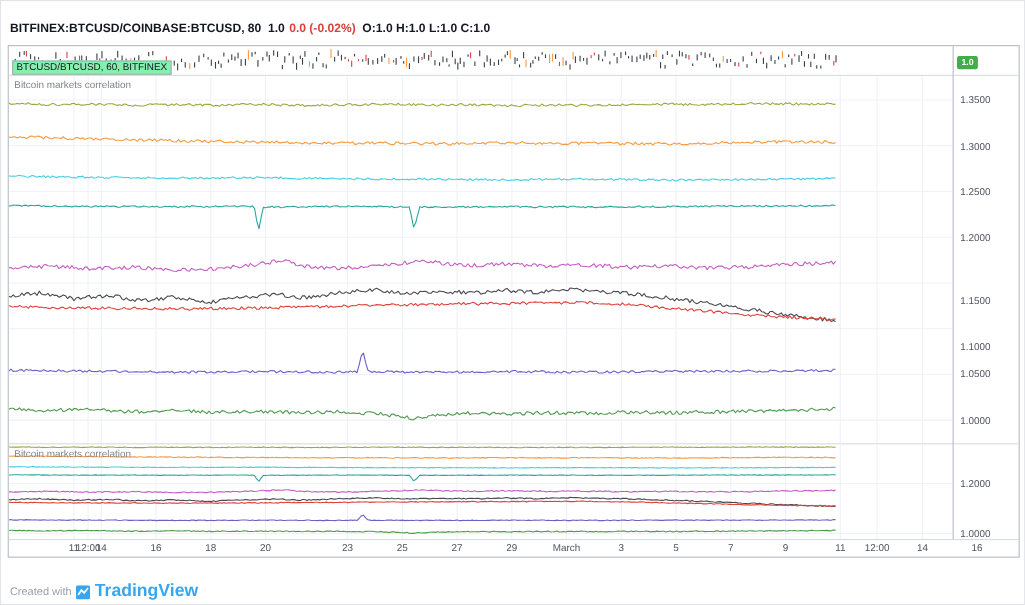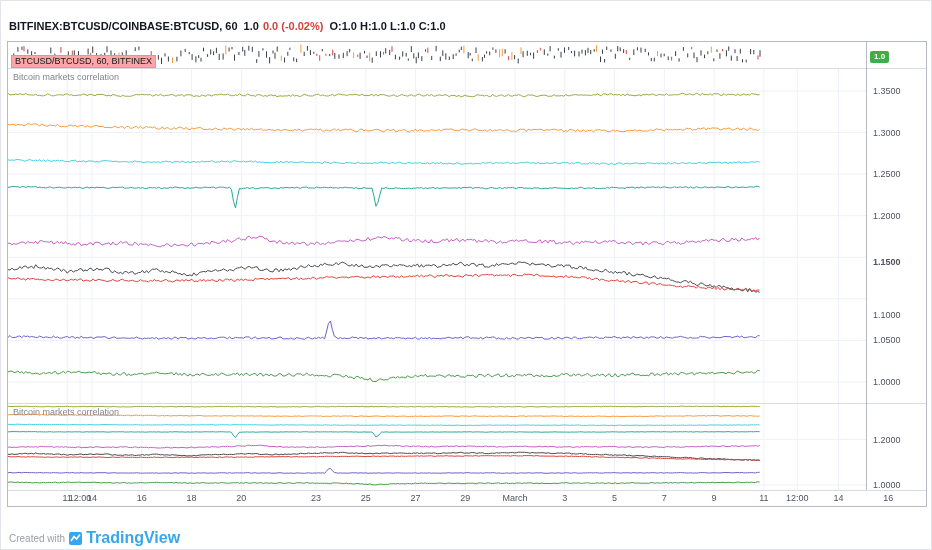--- a/index.html
+++ b/index.html
@@ -13,21 +13,21 @@
   .hdr2 .last{margin-left:6px;}
   .hdr2 .chg{color:#d6413c;margin:0 6px 0 4px;}
   .hdr2 .ohlc{color:#131722;text-align:right;}
   
   .chart-frame{position:absolute;top:40px;left:6px;width:920px;height:466px;
                border:1px solid #b7bac6;background:#fff;box-sizing:border-box;}
   .h-sep{position:absolute;left:0;right:0;border-top:1px solid #d8dbe3;height:0;}
   .sep-strip{top:26px;} .sep-panes{top:361px;} .sep-time{top:448px;}
   .v-sep{position:absolute;left:858px;top:0;height:448px;width:0;border-left:1px solid #b7bac6;}
   .strip{position:absolute;left:0;top:0;width:858px;height:26px;overflow:hidden;}
-  .legend-box{position:absolute;left:3px;top:13px;z-index:6;background:#fca5a5;
+  .legend-box{position:absolute;left:3px;top:13px;z-index:6;background:#86efac;
               border:1px solid #a8abb6;font-size:9px;line-height:11px;padding:0 3px;color:#131722;}
   .pane{position:absolute;left:0;width:858px;overflow:hidden;}
   .pane.main{top:27px;height:334px;}
   .pane.lower{top:362px;height:86px;}
   .pane-legend{position:absolute;left:5px;top:3px;z-index:5;font-size:9px;color:#82858f;white-space:nowrap;}
   .price-axis{position:absolute;left:859px;width:59px;font-size:9px;color:#4f5360;}
   .axis-main{top:27px;height:334px;}
   .axis-lower{top:362px;height:86px;}
   .price-tick{position:absolute;left:6px;transform:translateY(-50%);white-space:nowrap;}
   .badge{position:absolute;left:862px;top:9px;z-index:7;color:#fff;font-size:8px;
@@ -39,21 +39,21 @@
           font-size:10px;color:#9aa0aa;}
   .tv-brand{color:#37a6ef;font-weight:bold;font-size:16px;text-decoration:none;cursor:pointer;}
   svg{display:block;}
 </style>
 </head>
 <body>
 
 <div class="page">
 
   <div class="hdr2">
-    <span>BITFINEX:BTCUSD/COINBASE:BTCUSD, 60</span><span class="last">1.0</span><span class="chg">0.0 (-0.02%)</span><span class="ohlc">O:1.0 H:1.0 L:1.0 C:1.0</span>
+    <span>BITFINEX:BTCUSD/COINBASE:BTCUSD, 80</span><span class="last">1.0</span><span class="chg">0.0 (-0.02%)</span><span class="ohlc">O:1.0 H:1.0 L:1.0 C:1.0</span>
   </div>
 
   <div class="chart-frame">
 
     <div class="strip" id="strip">
         <svg width="858" height="26">
           <rect x="3.0" y="14.6" width="1" height="5.3" fill="#3a3f4a"></rect>
           <rect x="5.3" y="11.4" width="1" height="3.9" fill="#3a3f4a"></rect>
           <rect x="9.4" y="5.1" width="1" height="4.6" fill="#3a3f4a"></rect>
           <rect x="13.5" y="4.5" width="1" height="3.4" fill="#3a3f4a"></rect>
@@ -363,21 +363,21 @@
           <path d="M0.0,68.80L2.0,68.31L4.0,68.88L5.9,68.84L7.9,68.82L9.9,68.51L11.9,68.44L13.8,68.87L15.8,68.38L17.8,68.59L19.8,68.46L21.8,68.73L23.7,68.59L25.7,68.68L27.7,68.82L29.7,68.82L31.6,68.47L33.6,68.70L35.6,68.91L37.6,68.69L39.6,68.77L41.5,68.88L43.5,68.89L45.5,68.46L47.5,68.87L49.4,68.69L51.4,68.99L53.4,69.04L55.4,68.84L57.4,68.71L59.3,68.55L61.3,68.94L63.3,68.63L65.3,68.63L67.2,69.08L69.2,68.77L71.2,69.02L73.2,68.53L75.2,68.90L77.1,68.92L79.1,68.93L81.1,68.88L83.1,68.72L85.1,69.12L87.0,68.95L89.0,68.70L91.0,68.71L93.0,68.75L94.9,68.68L96.9,68.60L98.9,68.96L100.9,69.16L102.9,68.99L104.8,68.78L106.8,68.71L108.8,69.08L110.8,69.04L112.7,69.03L114.7,68.96L116.7,69.00L118.7,69.03L120.7,69.07L122.6,69.03L124.6,69.01L126.6,69.03L128.6,68.73L130.5,69.04L132.5,69.06L134.5,69.27L136.5,69.02L138.5,69.10L140.4,69.01L142.4,69.07L144.4,68.91L146.4,69.16L148.3,68.84L150.3,69.31L152.3,69.15L154.3,69.07L156.3,68.93L158.2,69.18L160.2,68.89L162.2,69.19L164.2,69.31L166.1,68.77L168.1,68.81L170.1,69.27L172.1,68.85L174.1,68.84L176.0,68.90L178.0,68.86L180.0,69.28L182.0,69.17L183.9,68.97L185.9,69.25L187.9,69.23L189.9,68.86L191.9,69.01L193.8,69.06L195.8,68.82L197.8,68.99L199.8,69.21L201.7,69.06L203.7,69.03L205.7,69.18L207.7,69.10L209.7,68.94L211.6,68.79L213.6,68.79L215.6,68.74L217.6,68.93L219.5,69.20L221.5,68.69L223.5,69.15L225.5,69.08L227.5,68.82L229.4,68.91L231.4,68.95L233.4,68.92L235.4,69.03L237.3,68.72L239.3,68.67L241.3,68.73L243.3,69.25L245.3,68.96L247.2,68.68L249.2,69.19L251.2,69.13L253.2,68.98L255.2,68.89L257.1,69.02L259.1,69.02L261.1,68.79L263.1,69.20L265.0,69.24L267.0,69.12L269.0,69.04L271.0,68.76L273.0,68.75L274.9,69.20L276.9,69.25L278.9,69.14L280.9,69.27L282.8,68.97L284.8,69.27L286.8,69.28L288.8,68.87L290.8,69.04L292.7,69.12L294.7,69.25L296.7,69.33L298.7,68.93L300.6,68.79L302.6,69.13L304.6,69.24L306.6,68.96L308.6,69.11L310.5,68.79L312.5,69.07L314.5,68.78L316.5,69.23L318.4,67.37L320.4,65.03L322.4,64.35L324.4,66.72L326.4,68.54L328.3,68.83L330.3,69.17L332.3,68.88L334.3,69.18L336.2,69.00L338.2,69.12L340.2,69.16L342.2,69.02L344.2,68.70L346.1,68.86L348.1,68.81L350.1,69.16L352.1,68.82L354.0,68.95L356.0,69.08L358.0,68.86L360.0,69.30L362.0,69.09L363.9,69.18L365.9,68.96L367.9,69.19L369.9,68.89L371.8,68.93L373.8,69.28L375.8,69.06L377.8,69.02L379.8,68.83L381.7,69.05L383.7,69.00L385.7,69.21L387.7,68.88L389.6,68.91L391.6,68.88L393.6,69.08L395.6,69.01L397.6,69.23L399.5,69.02L401.5,69.05L403.5,69.13L405.5,69.03L407.5,68.77L409.4,69.25L411.4,69.27L413.4,68.89L415.4,69.15L417.3,68.96L419.3,69.15L421.3,68.81L423.3,69.24L425.3,69.02L427.2,69.13L429.2,69.12L431.2,69.15L433.2,69.22L435.1,69.00L437.1,69.08L439.1,68.86L441.1,68.79L443.1,69.00L445.0,69.08L447.0,68.88L449.0,68.99L451.0,68.97L452.9,68.73L454.9,69.19L456.9,68.82L458.9,68.66L460.9,68.68L462.8,69.11L464.8,68.94L466.8,69.01L468.8,69.02L470.7,69.17L472.7,68.81L474.7,69.23L476.7,68.97L478.7,68.70L480.6,68.91L482.6,68.85L484.6,68.70L486.6,68.78L488.5,69.22L490.5,68.95L492.5,69.23L494.5,69.22L496.5,69.30L498.4,68.85L500.4,69.17L502.4,69.24L504.4,68.85L506.3,68.99L508.3,69.26L510.3,69.29L512.3,68.88L514.3,68.91L516.2,69.11L518.2,69.00L520.2,68.79L522.2,68.90L524.1,69.15L526.1,69.06L528.1,68.79L530.1,68.89L532.1,68.88L534.0,68.80L536.0,69.26L538.0,69.27L540.0,69.29L541.9,69.16L543.9,68.78L545.9,69.26L547.9,69.12L549.9,68.76L551.8,68.97L553.8,69.26L555.8,69.02L557.8,68.78L559.8,68.82L561.7,69.04L563.7,69.20L565.7,68.73L567.7,68.76L569.6,69.19L571.6,69.15L573.6,69.14L575.6,68.91L577.6,68.94L579.5,68.80L581.5,68.75L583.5,68.78L585.5,68.99L587.4,68.67L589.4,68.81L591.4,69.07L593.4,69.05L595.4,69.10L597.3,68.70L599.3,68.80L601.3,68.81L603.3,68.88L605.2,68.64L607.2,68.65L609.2,68.93L611.2,68.89L613.2,69.13L615.1,68.76L617.1,68.88L619.1,68.67L621.1,68.82L623.0,69.13L625.0,68.61L627.0,68.77L629.0,68.95L631.0,68.80L632.9,68.68L634.9,69.04L636.9,69.08L638.9,68.69L640.8,69.03L642.8,68.68L644.8,68.68L646.8,68.75L648.8,69.04L650.7,68.96L652.7,68.57L654.7,69.02L656.7,69.03L658.6,68.69L660.6,68.86L662.6,68.93L664.6,69.04L666.6,68.76L668.5,68.76L670.5,68.69L672.5,68.54L674.5,68.71L676.4,68.77L678.4,68.97L680.4,69.07L682.4,68.79L684.4,69.03L686.3,69.02L688.3,68.98L690.3,68.97L692.3,68.52L694.2,68.66L696.2,68.60L698.2,68.78L700.2,68.97L702.2,69.02L704.1,68.75L706.1,68.76L708.1,68.91L710.1,68.86L712.0,68.92L714.0,68.80L716.0,68.57L718.0,68.56L720.0,68.65L721.9,68.58L723.9,68.96L725.9,68.73L727.9,68.60L729.9,68.45L731.8,68.81L733.8,68.45L735.8,68.90L737.8,68.89L739.7,68.75L741.7,68.66L743.7,68.63L745.7,68.82L747.7,68.89L749.6,68.35L751.6,68.36" fill="none" stroke="#6a61c8" stroke-width="1" stroke-linejoin="round"></path>
           <path d="M0.0,78.29L2.0,78.04L4.0,78.03L5.9,78.40L7.9,78.37L9.9,77.97L11.9,78.58L13.8,78.18L15.8,78.68L17.8,78.19L19.8,78.52L21.8,78.41L23.7,78.77L25.7,78.75L27.7,78.61L29.7,78.66L31.6,78.95L33.6,78.73L35.6,78.40L37.6,78.75L39.6,78.54L41.5,78.41L43.5,78.70L45.5,78.34L47.5,78.11L49.4,78.86L51.4,78.71L53.4,78.41L55.4,78.13L57.4,78.61L59.3,78.10L61.3,78.14L63.3,78.52L65.3,78.29L67.2,78.36L69.2,78.25L71.2,78.06L73.2,78.44L75.2,78.42L77.1,78.53L79.1,78.41L81.1,78.30L83.1,78.46L85.1,78.26L87.0,78.19L89.0,78.69L91.0,78.49L93.0,79.02L94.9,78.62L96.9,78.70L98.9,78.80L100.9,78.51L102.9,78.70L104.8,79.18L106.8,79.07L108.8,78.53L110.8,79.05L112.7,79.06L114.7,78.56L116.7,78.48L118.7,79.27L120.7,78.83L122.6,79.20L124.6,79.07L126.6,78.83L128.6,78.97L130.5,78.76L132.5,78.70L134.5,78.65L136.5,79.02L138.5,78.82L140.4,78.77L142.4,78.61L144.4,78.53L146.4,78.54L148.3,78.27L150.3,78.49L152.3,78.69L154.3,78.65L156.3,78.78L158.2,78.74L160.2,78.65L162.2,78.56L164.2,78.50L166.1,79.12L168.1,78.42L170.1,79.09L172.1,78.73L174.1,79.21L176.0,78.56L178.0,78.99L180.0,79.38L182.0,78.75L183.9,79.29L185.9,79.33L187.9,78.90L189.9,78.87L191.9,79.22L193.8,78.64L195.8,78.74L197.8,79.02L199.8,79.22L201.7,79.21L203.7,79.01L205.7,79.10L207.7,78.64L209.7,79.25L211.6,78.99L213.6,78.57L215.6,78.77L217.6,79.05L219.5,79.19L221.5,79.12L223.5,78.99L225.5,78.69L227.5,78.91L229.4,78.51L231.4,79.21L233.4,78.77L235.4,79.23L237.3,78.66L239.3,78.71L241.3,79.28L243.3,79.02L245.3,78.77L247.2,78.68L249.2,79.33L251.2,78.70L253.2,78.68L255.2,79.44L257.1,78.91L259.1,78.92L261.1,79.31L263.1,78.89L265.0,79.24L267.0,79.43L269.0,79.23L271.0,78.71L273.0,78.80L274.9,79.39L276.9,79.34L278.9,79.06L280.9,78.70L282.8,79.05L284.8,79.42L286.8,79.31L288.8,78.70L290.8,78.85L292.7,78.76L294.7,79.20L296.7,79.08L298.7,78.53L300.6,79.04L302.6,79.19L304.6,78.90L306.6,79.35L308.6,79.16L310.5,79.34L312.5,79.22L314.5,79.26L316.5,79.35L318.4,79.25L320.4,79.52L322.4,79.67L324.4,79.06L326.4,78.90L328.3,78.92L330.3,79.01L332.3,79.16L334.3,79.56L336.2,79.65L338.2,79.08L340.2,79.78L342.2,79.62L344.2,79.79L346.1,80.19L348.1,79.48L350.1,79.49L352.1,79.97L354.0,79.80L356.0,80.25L358.0,80.25L360.0,80.46L362.0,79.92L363.9,80.71L365.9,80.87L367.9,80.90L369.9,80.52L371.8,80.15L373.8,80.29L375.8,80.50L377.8,80.38L379.8,80.42L381.7,79.89L383.7,79.83L385.7,79.63L387.7,80.00L389.6,79.48L391.6,79.85L393.6,79.65L395.6,79.74L397.6,79.94L399.5,79.30L401.5,79.63L403.5,79.77L405.5,79.61L407.5,79.10L409.4,79.62L411.4,79.36L413.4,79.15L415.4,79.42L417.3,78.87L419.3,79.62L421.3,79.39L423.3,79.39L425.3,79.39L427.2,79.48L429.2,79.17L431.2,79.07L433.2,79.19L435.1,79.40L437.1,79.74L439.1,79.22L441.1,79.02L443.1,79.40L445.0,79.29L447.0,79.53L449.0,79.15L451.0,79.28L452.9,79.69L454.9,79.58L456.9,79.77L458.9,79.22L460.9,79.16L462.8,79.26L464.8,79.09L466.8,79.68L468.8,79.70L470.7,78.90L472.7,78.98L474.7,79.16L476.7,79.60L478.7,79.04L480.6,78.84L482.6,79.42L484.6,79.56L486.6,79.21L488.5,79.07L490.5,78.80L492.5,79.57L494.5,79.46L496.5,79.26L498.4,78.78L500.4,79.60L502.4,79.48L504.4,79.22L506.3,79.61L508.3,78.98L510.3,79.06L512.3,79.06L514.3,79.44L516.2,78.92L518.2,79.22L520.2,78.87L522.2,78.90L524.1,79.00L526.1,79.65L528.1,79.12L530.1,79.28L532.1,79.53L534.0,79.02L536.0,79.64L538.0,79.30L540.0,79.47L541.9,79.53L543.9,79.50L545.9,79.13L547.9,79.47L549.9,79.39L551.8,79.23L553.8,78.69L555.8,79.00L557.8,78.68L559.8,78.81L561.7,79.34L563.7,79.38L565.7,78.78L567.7,79.27L569.6,78.88L571.6,78.93L573.6,79.38L575.6,79.15L577.6,78.99L579.5,78.67L581.5,79.08L583.5,79.49L585.5,79.24L587.4,79.28L589.4,78.84L591.4,79.26L593.4,78.92L595.4,78.94L597.3,79.56L599.3,79.11L601.3,78.75L603.3,79.55L605.2,79.47L607.2,78.73L609.2,79.54L611.2,79.51L613.2,78.90L615.1,78.99L617.1,79.39L619.1,78.89L621.1,79.08L623.0,78.77L625.0,78.60L627.0,79.09L629.0,79.00L631.0,79.00L632.9,79.31L634.9,79.14L636.9,79.25L638.9,79.13L640.8,79.35L642.8,78.61L644.8,78.54L646.8,79.32L648.8,78.76L650.7,78.94L652.7,79.23L654.7,78.80L656.7,78.72L658.6,78.46L660.6,79.16L662.6,78.56L664.6,79.00L666.6,78.47L668.5,78.79L670.5,79.10L672.5,78.45L674.5,78.44L676.4,78.61L678.4,78.89L680.4,78.75L682.4,78.55L684.4,78.46L686.3,79.09L688.3,78.62L690.3,78.57L692.3,78.39L694.2,78.66L696.2,78.58L698.2,78.83L700.2,78.45L702.2,78.64L704.1,78.28L706.1,78.73L708.1,78.64L710.1,78.49L712.0,78.52L714.0,78.38L716.0,78.48L718.0,78.77L720.0,78.34L721.9,78.44L723.9,78.65L725.9,78.83L727.9,78.31L729.9,78.01L731.8,78.32L733.8,78.54L735.8,78.51L737.8,78.30L739.7,78.30L741.7,78.40L743.7,78.16L745.7,78.62L747.7,78.40L749.6,77.79L751.6,77.95" fill="none" stroke="#4c9a4c" stroke-width="1" stroke-linejoin="round"></path>
         </svg>
       </div>
 
     <div class="price-axis axis-main" id="mainAxis">
         <div class="price-tick" style="top: 21.9507px;">1.3500</div>
         <div class="price-tick" style="top: 63.524px;">1.3000</div>
         <div class="price-tick" style="top: 105.097px;">1.2500</div>
         <div class="price-tick" style="top: 146.671px;">1.2000</div>
-        <div class="price-tick" style="top: 193px; font-weight: bold;">1.1500</div>
+        <div class="price-tick" style="top: 204px;">1.1500</div>
         <div class="price-tick" style="top: 246px;">1.1000</div>
         <div class="price-tick" style="top: 271.391px;">1.0500</div>
         <div class="price-tick" style="top: 312.964px;">1.0000</div>
       </div>
     <div class="price-axis axis-lower" id="lowerAxis">
         <div class="price-tick" style="top: 35.5588px;">1.2000</div>
         <div class="price-tick" style="top: 81.0013px;">1.0000</div>
       </div>
     <div class="time-axis" id="timeAxis">
         <div class="time-label" style="left: 59.202px;">11</div>

